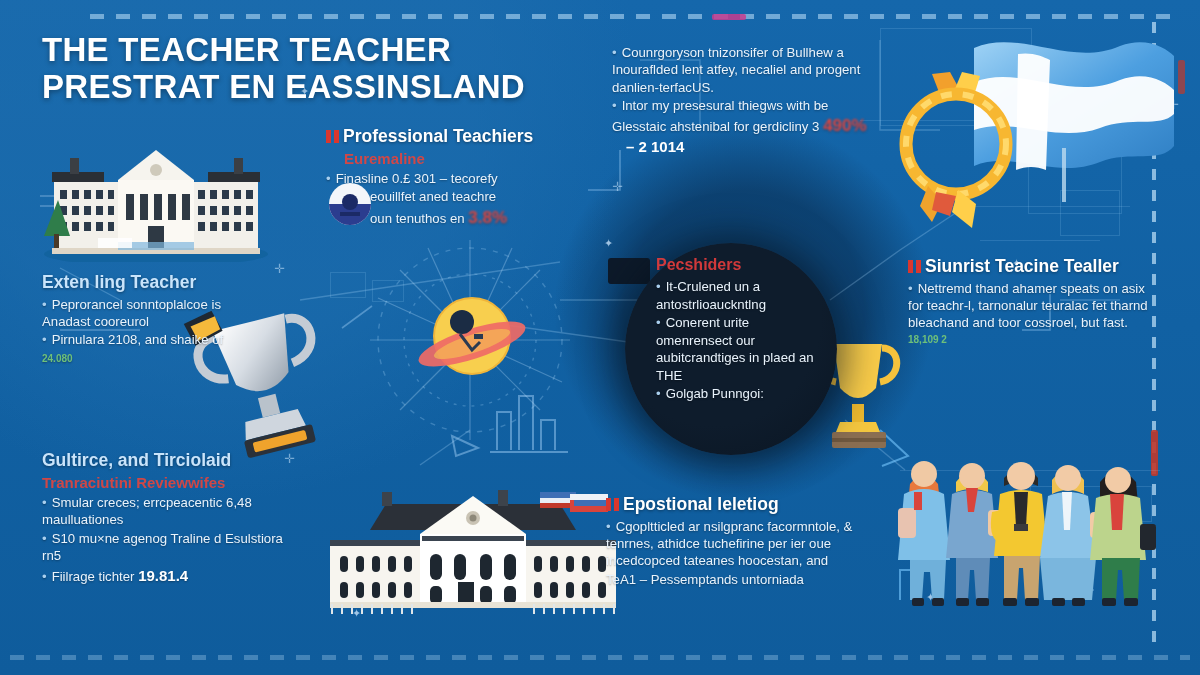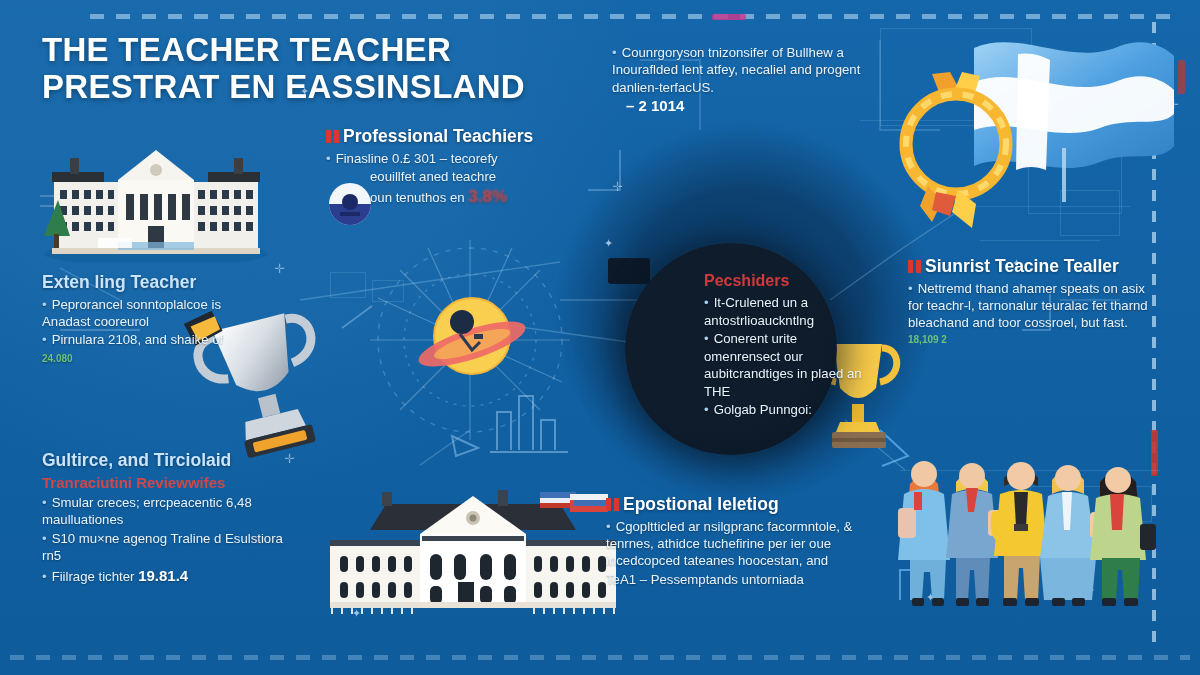--- a/index.html
+++ b/index.html
@@ -413,38 +413,41 @@
 
   <div class="block" style="left:42px;top:32px;width:530px;">
     <div class="h-title">THE TEACHER TEACHER</div>
     <div class="h-title">PRESTRAT EN EASSINSLAND</div>
   </div>
 
   <div class="block" style="left:326px;top:126px;width:252px;">
     <div class="sec-h">
       <span class="qmark"></span><span>Professional Teachiers</span>
     </div>
+    <div class="sec-sub" style="margin-left:18px;">Euremaline</div>
     <ul class="bullets">
       <li><span>Finasline 0.£ 301 – tecorefy</span></li>
       <li class="nb" style="margin-left:44px;"><span>eouillfet aned teachre</span></li>
       <li class="nb" style="margin-left:44px;"><span>oun tenuthos en</span>
         <span class="num-red">3.8%</span></li>
     </ul>
   </div>
 
   <svg style="position:absolute;left:328px;top:182px;width:44px;height:44px;">
     <circle cx="22" cy="22" r="21" fill="#f3f6fa"></circle>
     <path d="M1 22 a21 21 0 0 0 42 0 Z" fill="#2b3d8f"></path>
     <circle cx="22" cy="20" r="8" fill="#1b2a66"></circle>
     <rect x="12" y="30" width="20" height="4" fill="#1b2a66"></rect>
   </svg>
 
   <div class="block" style="left:612px;top:44px;width:260px;">
     <ul class="bullets">
       <li><span>Counrgoryson tnizonsifer of Bullhew a Inouraflded lent atfey, necaliel and progent danlien-terfacUS.</span></li>
+      <li><span>Intor my presesural thiegws with be Glesstaic ahstenibal for gerdicliny 3</span>
+        <span class="num-red">490%</span></li>
     </ul>
     <div class="big" style="margin-left:14px;margin-top:1px;">– 2 1014</div>
   </div>
 
   <div class="block" style="left:42px;top:272px;width:212px;">
     <div class="sec-h blue">Exten ling Teacher</div>
     <ul class="bullets">
       <li><span>Peprorancel sonntoplalcoe is Anadast cooreurol</span></li>
       <li><span>Pirnulara 2108, and shaike of</span>
         <span class="num-green">24.080</span></li>
@@ -455,21 +458,21 @@
     <div class="sec-h blue">Gultirce, and Tirciolaid</div>
     <div class="sec-sub">Tranraciutini Reviewwifes</div>
     <ul class="bullets">
       <li><span>Smular creces; errcpeacentic 6,48 maulluationes</span></li>
       <li><span>S10 mu×ne agenog Traline d Esulstiora rn5</span></li>
       <li><span>Fiilrage tichter</span>
         <span class="num-white" style="font-size:15px;text-align:right;">19.81.4</span></li>
     </ul>
   </div>
 
-  <div class="block" style="left:656px;top:272px;width:172px;margin-left:48px;">
+  <div class="block" style="left:656px;top:256px;width:172px;">
     <div class="sec-sub dark" style="font-size:16px;margin-bottom:4px;">Pecshiders</div>
     <ul class="bullets">
       <li><span>It-Crulened un a antostrlioauckntlng</span></li>
       <li><span>Conerent urite omenrensect our aubitcrandtiges in plaed an THE</span></li>
       <li><span>Golgab Punngoi:</span></li>
     </ul>
   </div>
 
   <div class="block" style="left:908px;top:256px;width:240px;">
     <div class="sec-h">

